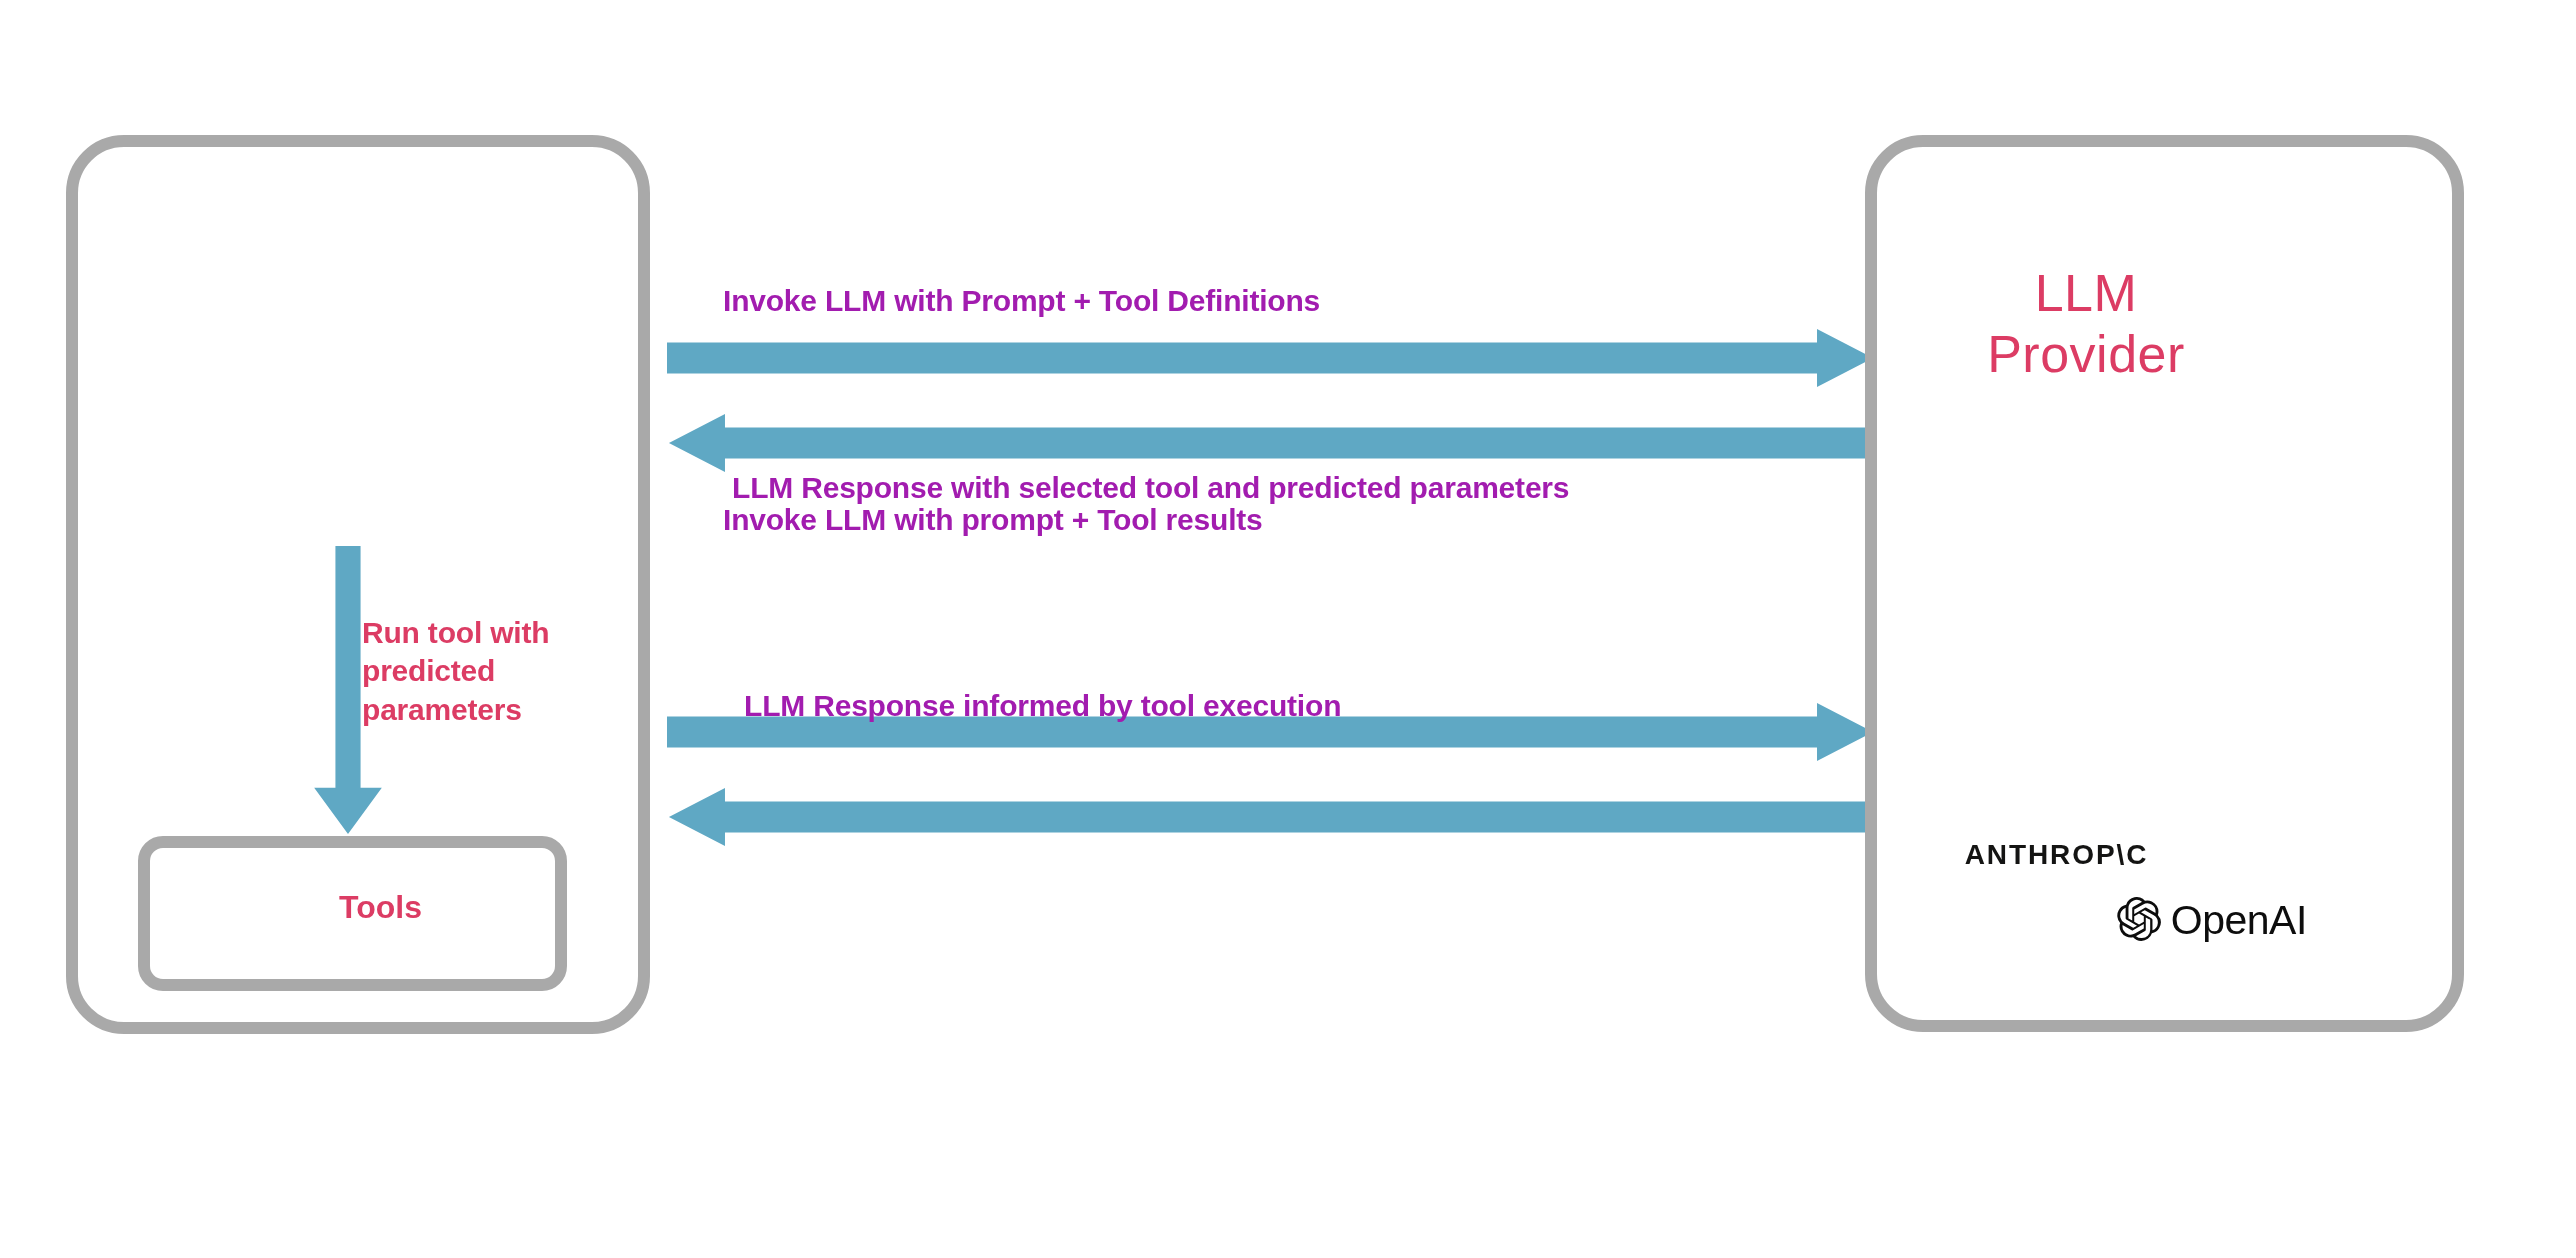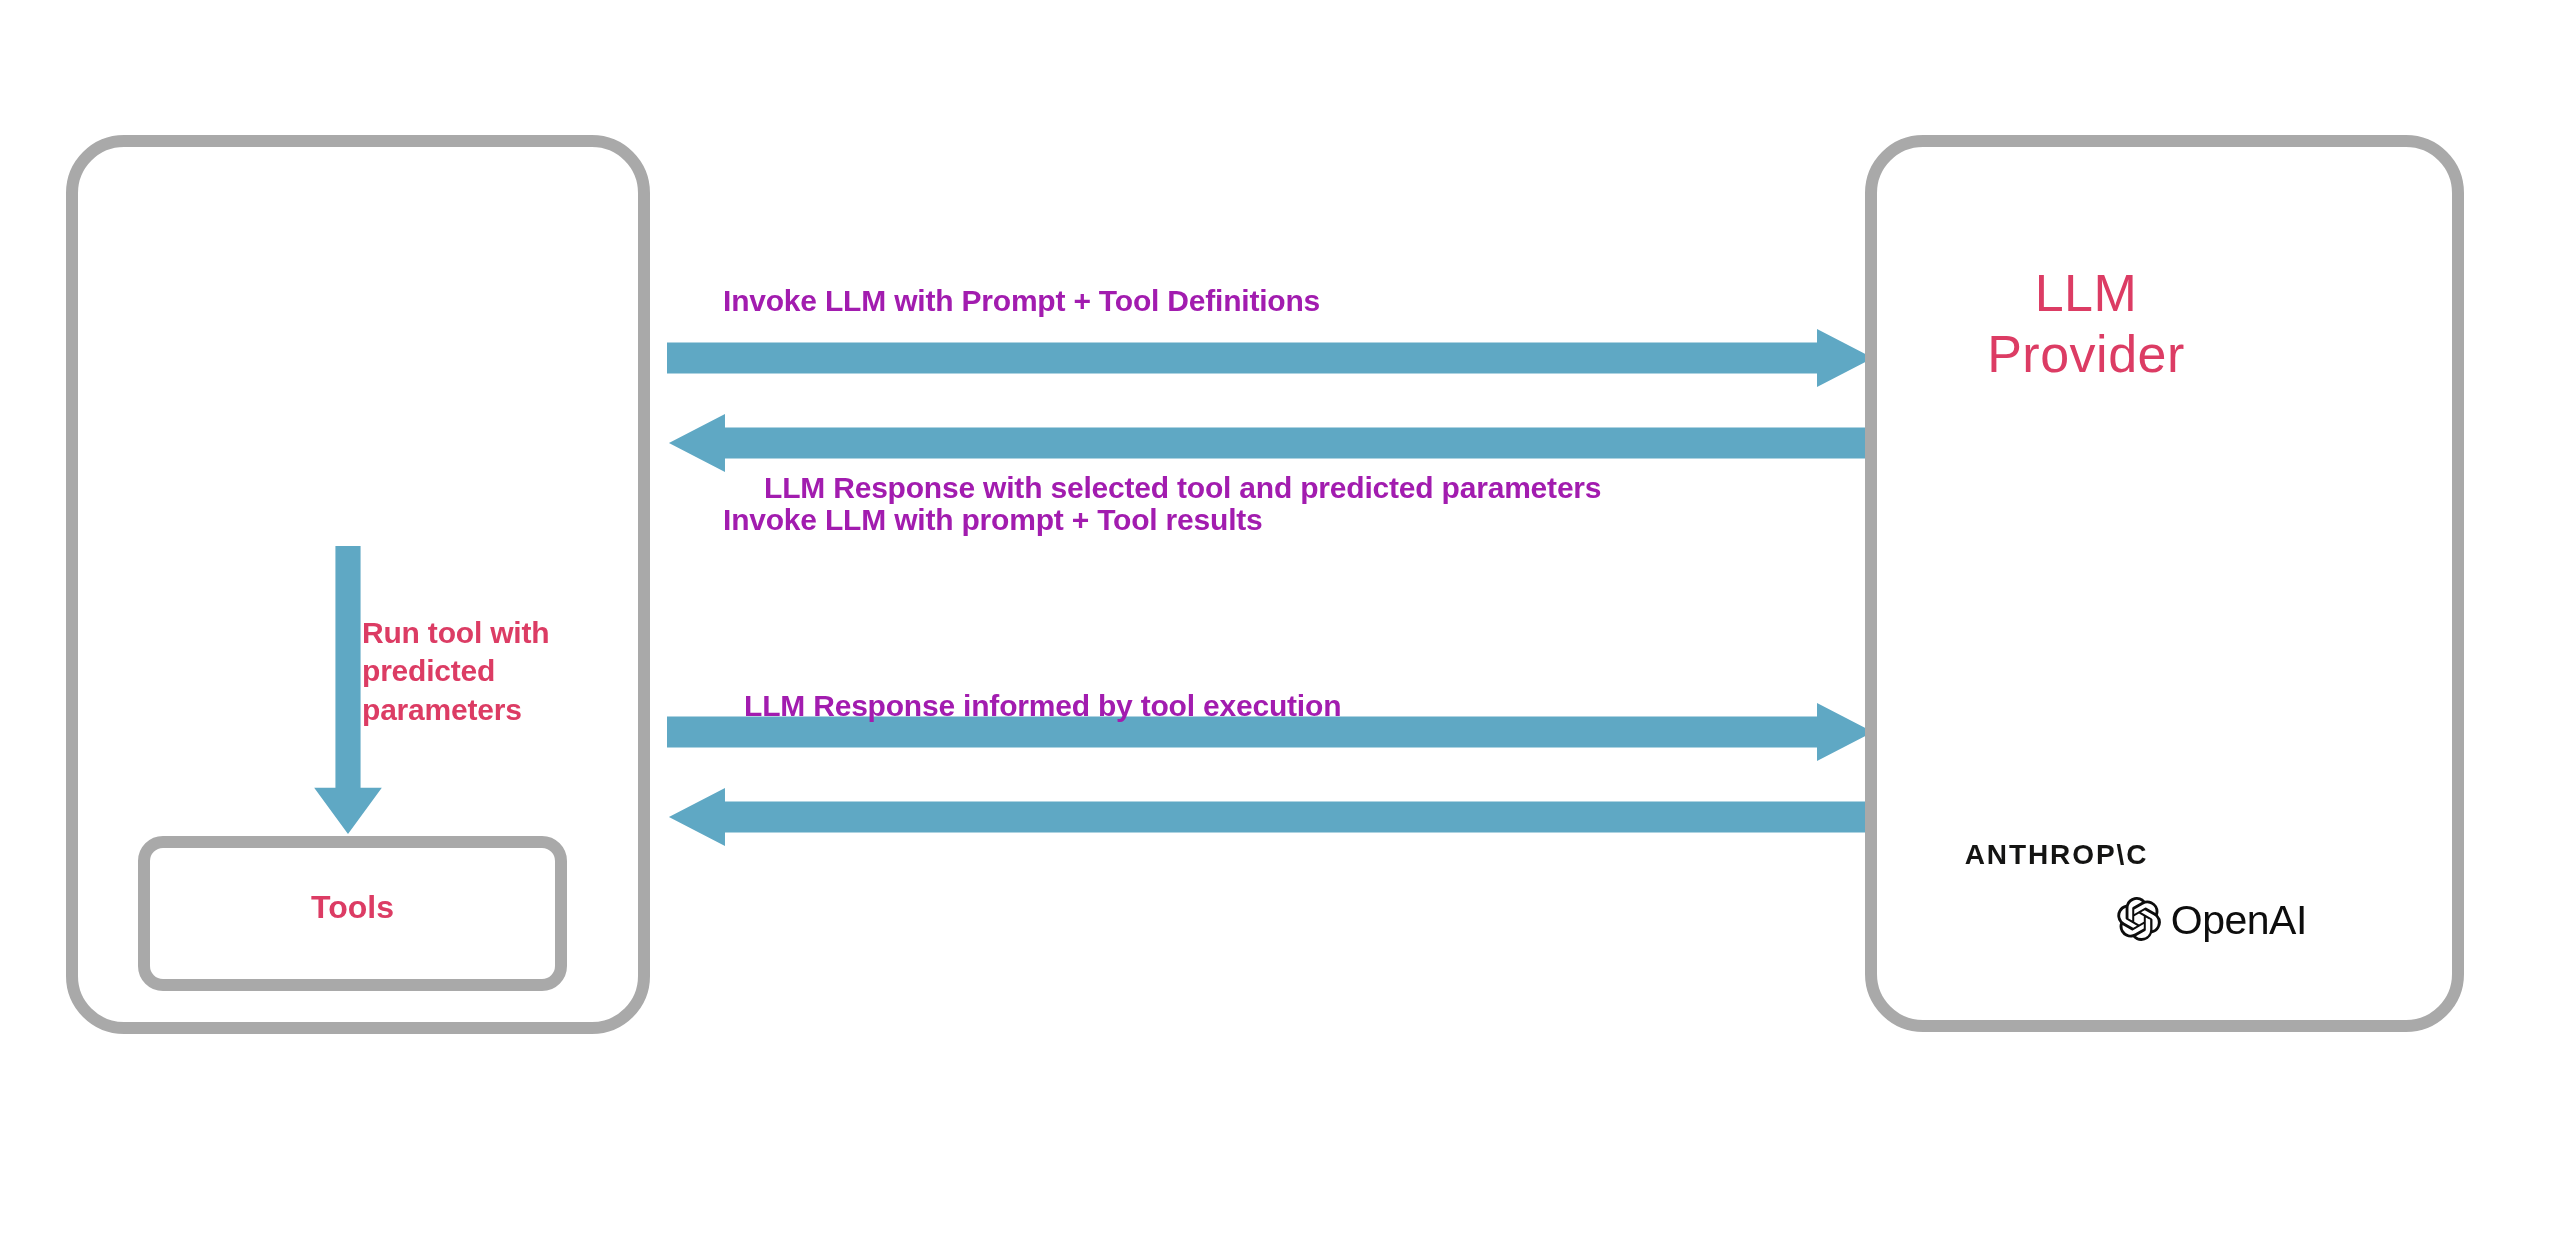--- a/index.html
+++ b/index.html
@@ -68,20 +68,21 @@
     width: 580px;
     font-size: 52px;
   }
   #tools-title {
     left: 138px;
     top: 889px;
     width: 429px;
     font-size: 32px;
     font-weight: 700;
     letter-spacing: 0;
+    padding-left: 28px;
   }
 
   
   .arrow-svg {
     position: absolute;
     display: block;
   }
   #arrow-req-1   { left: 667px; top: 329px; }
   #arrow-resp-1  { left: 667px; top: 414px; }
   #arrow-req-2   { left: 667px; top: 703px; }
@@ -91,21 +92,21 @@
   
   .edge-label {
     position: absolute;
     color: #a21caf;
     font-weight: 700;
     font-size: 30px;
     white-space: nowrap;
     letter-spacing: -0.2px;
   }
   #label-req-1  { left: 723px; top: 284px; }
-  #label-resp-1 { left: 764px; top: 471px; }
+  #label-resp-1 { left: 732px; top: 471px; }
   #label-req-2  { left: 723px; top: 503px; }
   #label-resp-2 { left: 744px; top: 689px; }
 
   #label-run-tool {
     position: absolute;
     left: 362px;
     top: 614px;
     width: 271px;
     color: #dc3c64;
     font-weight: 700;

